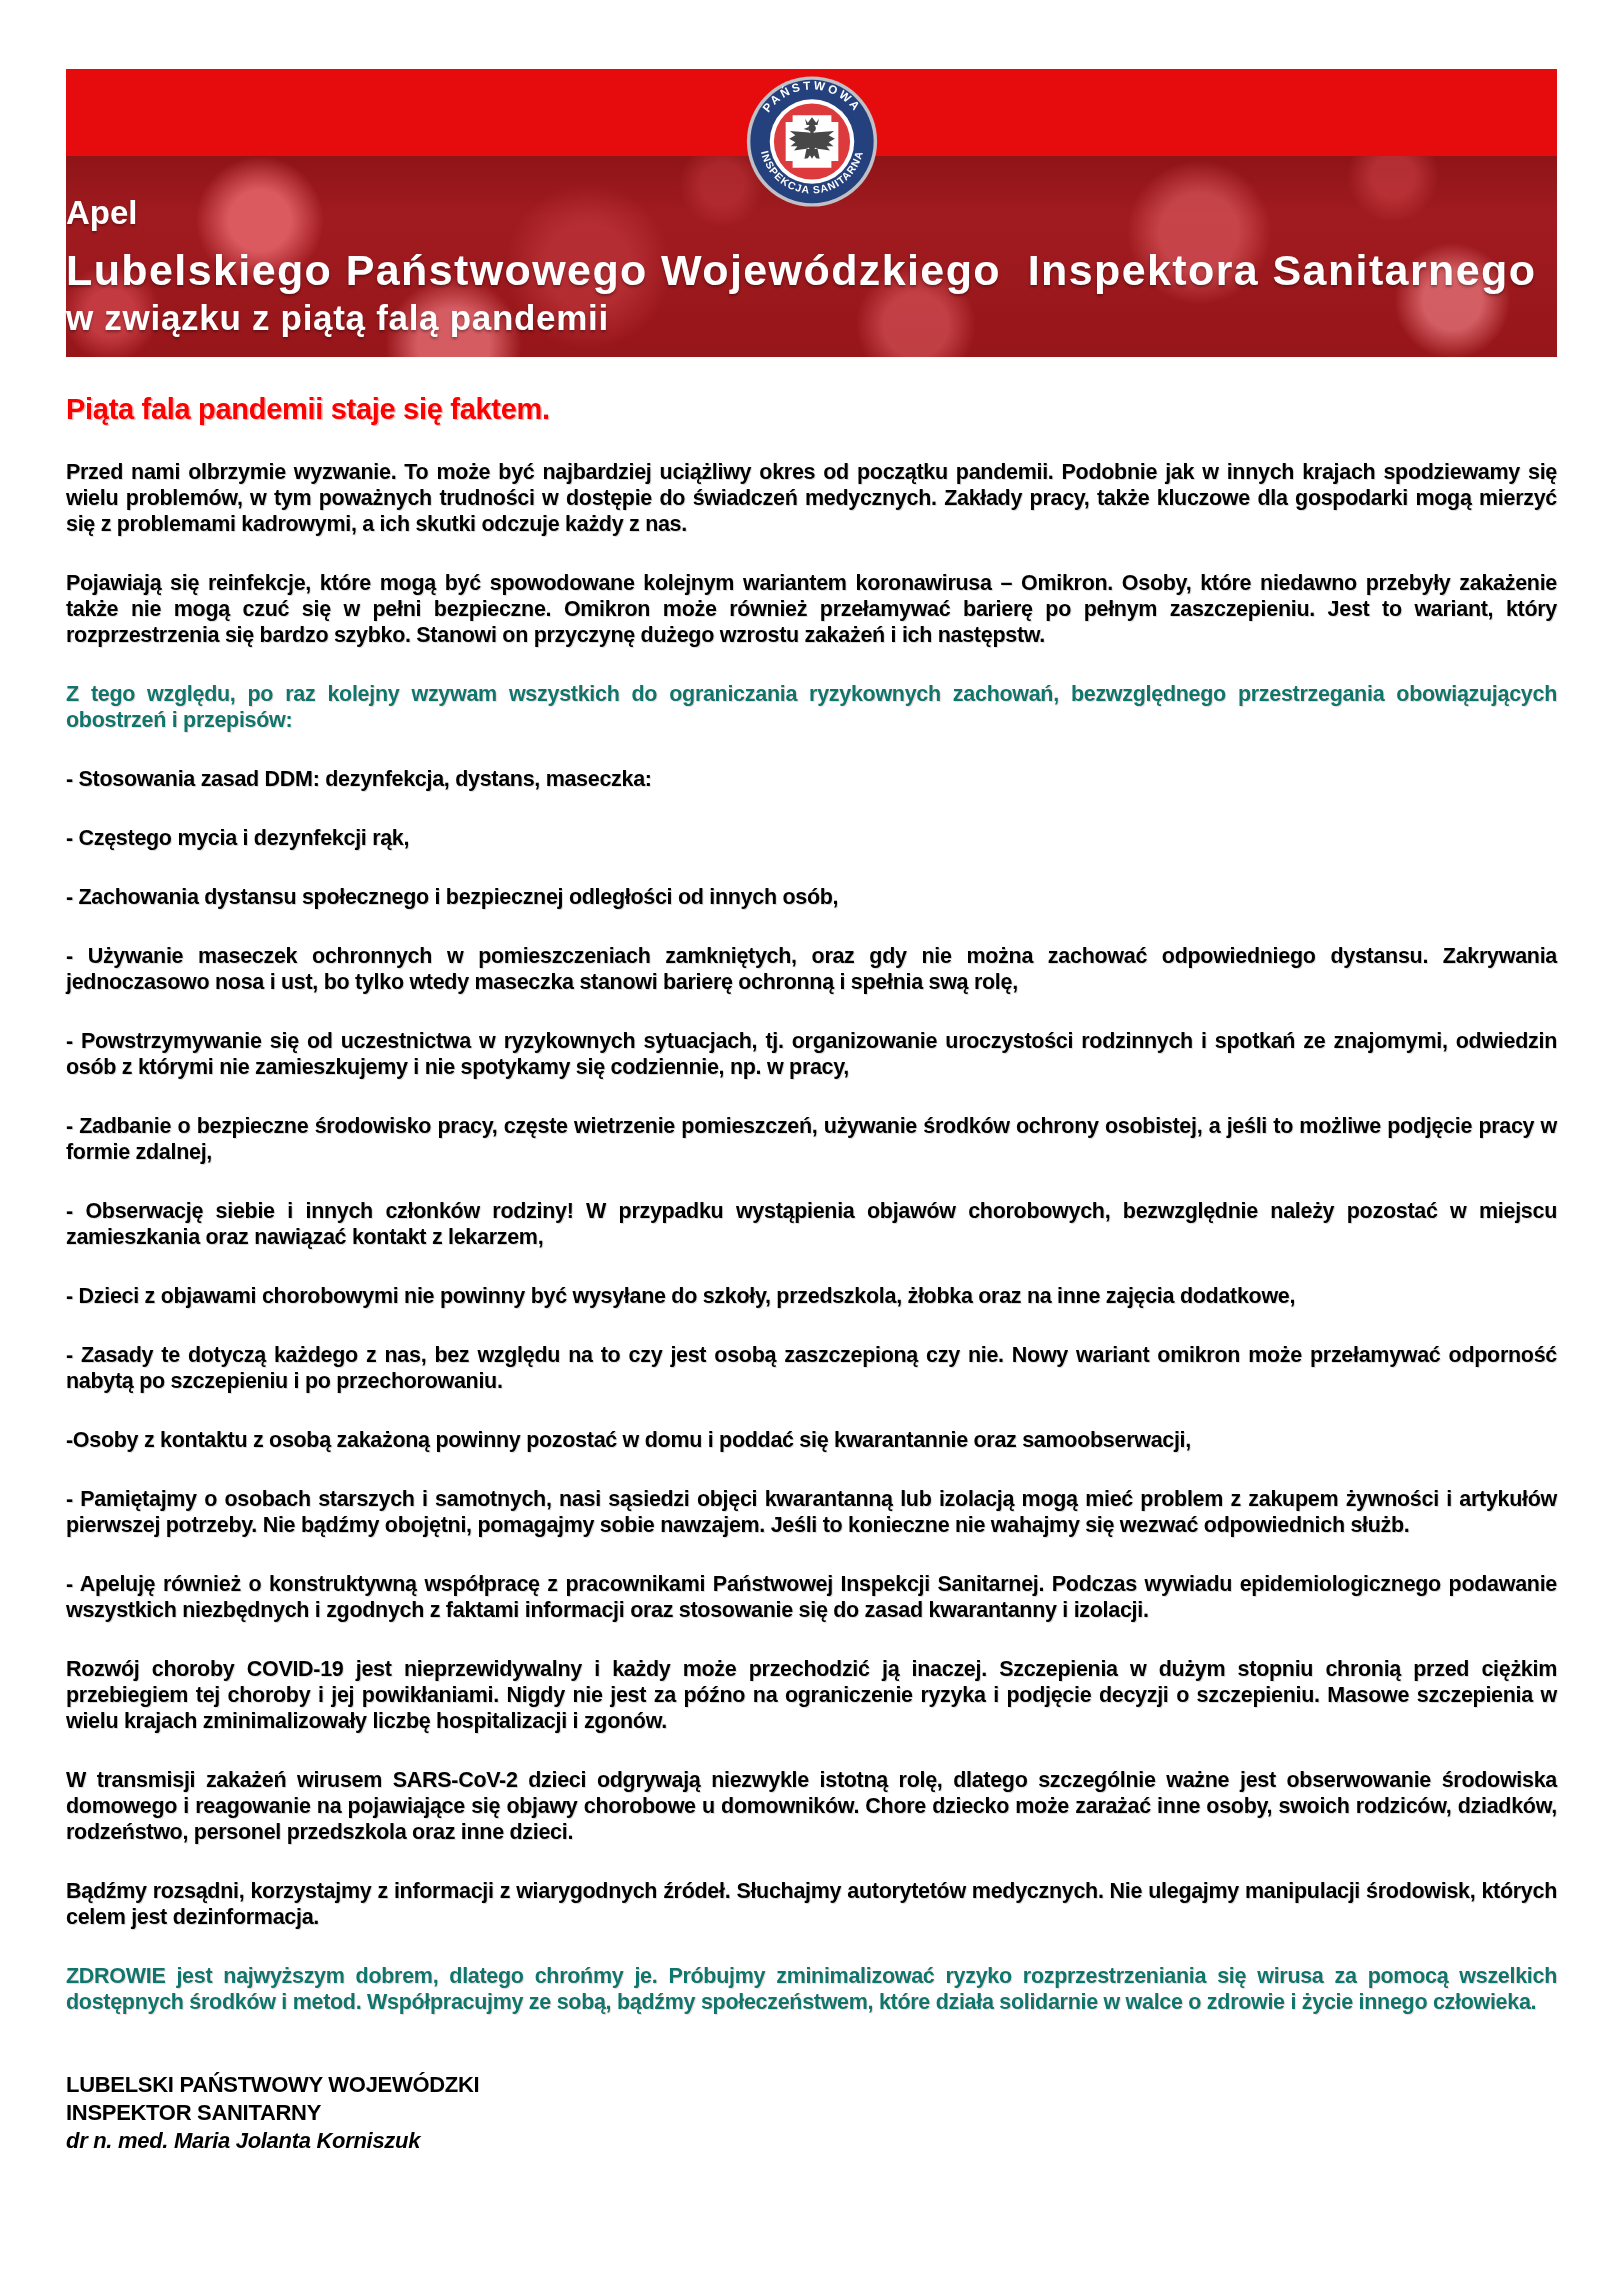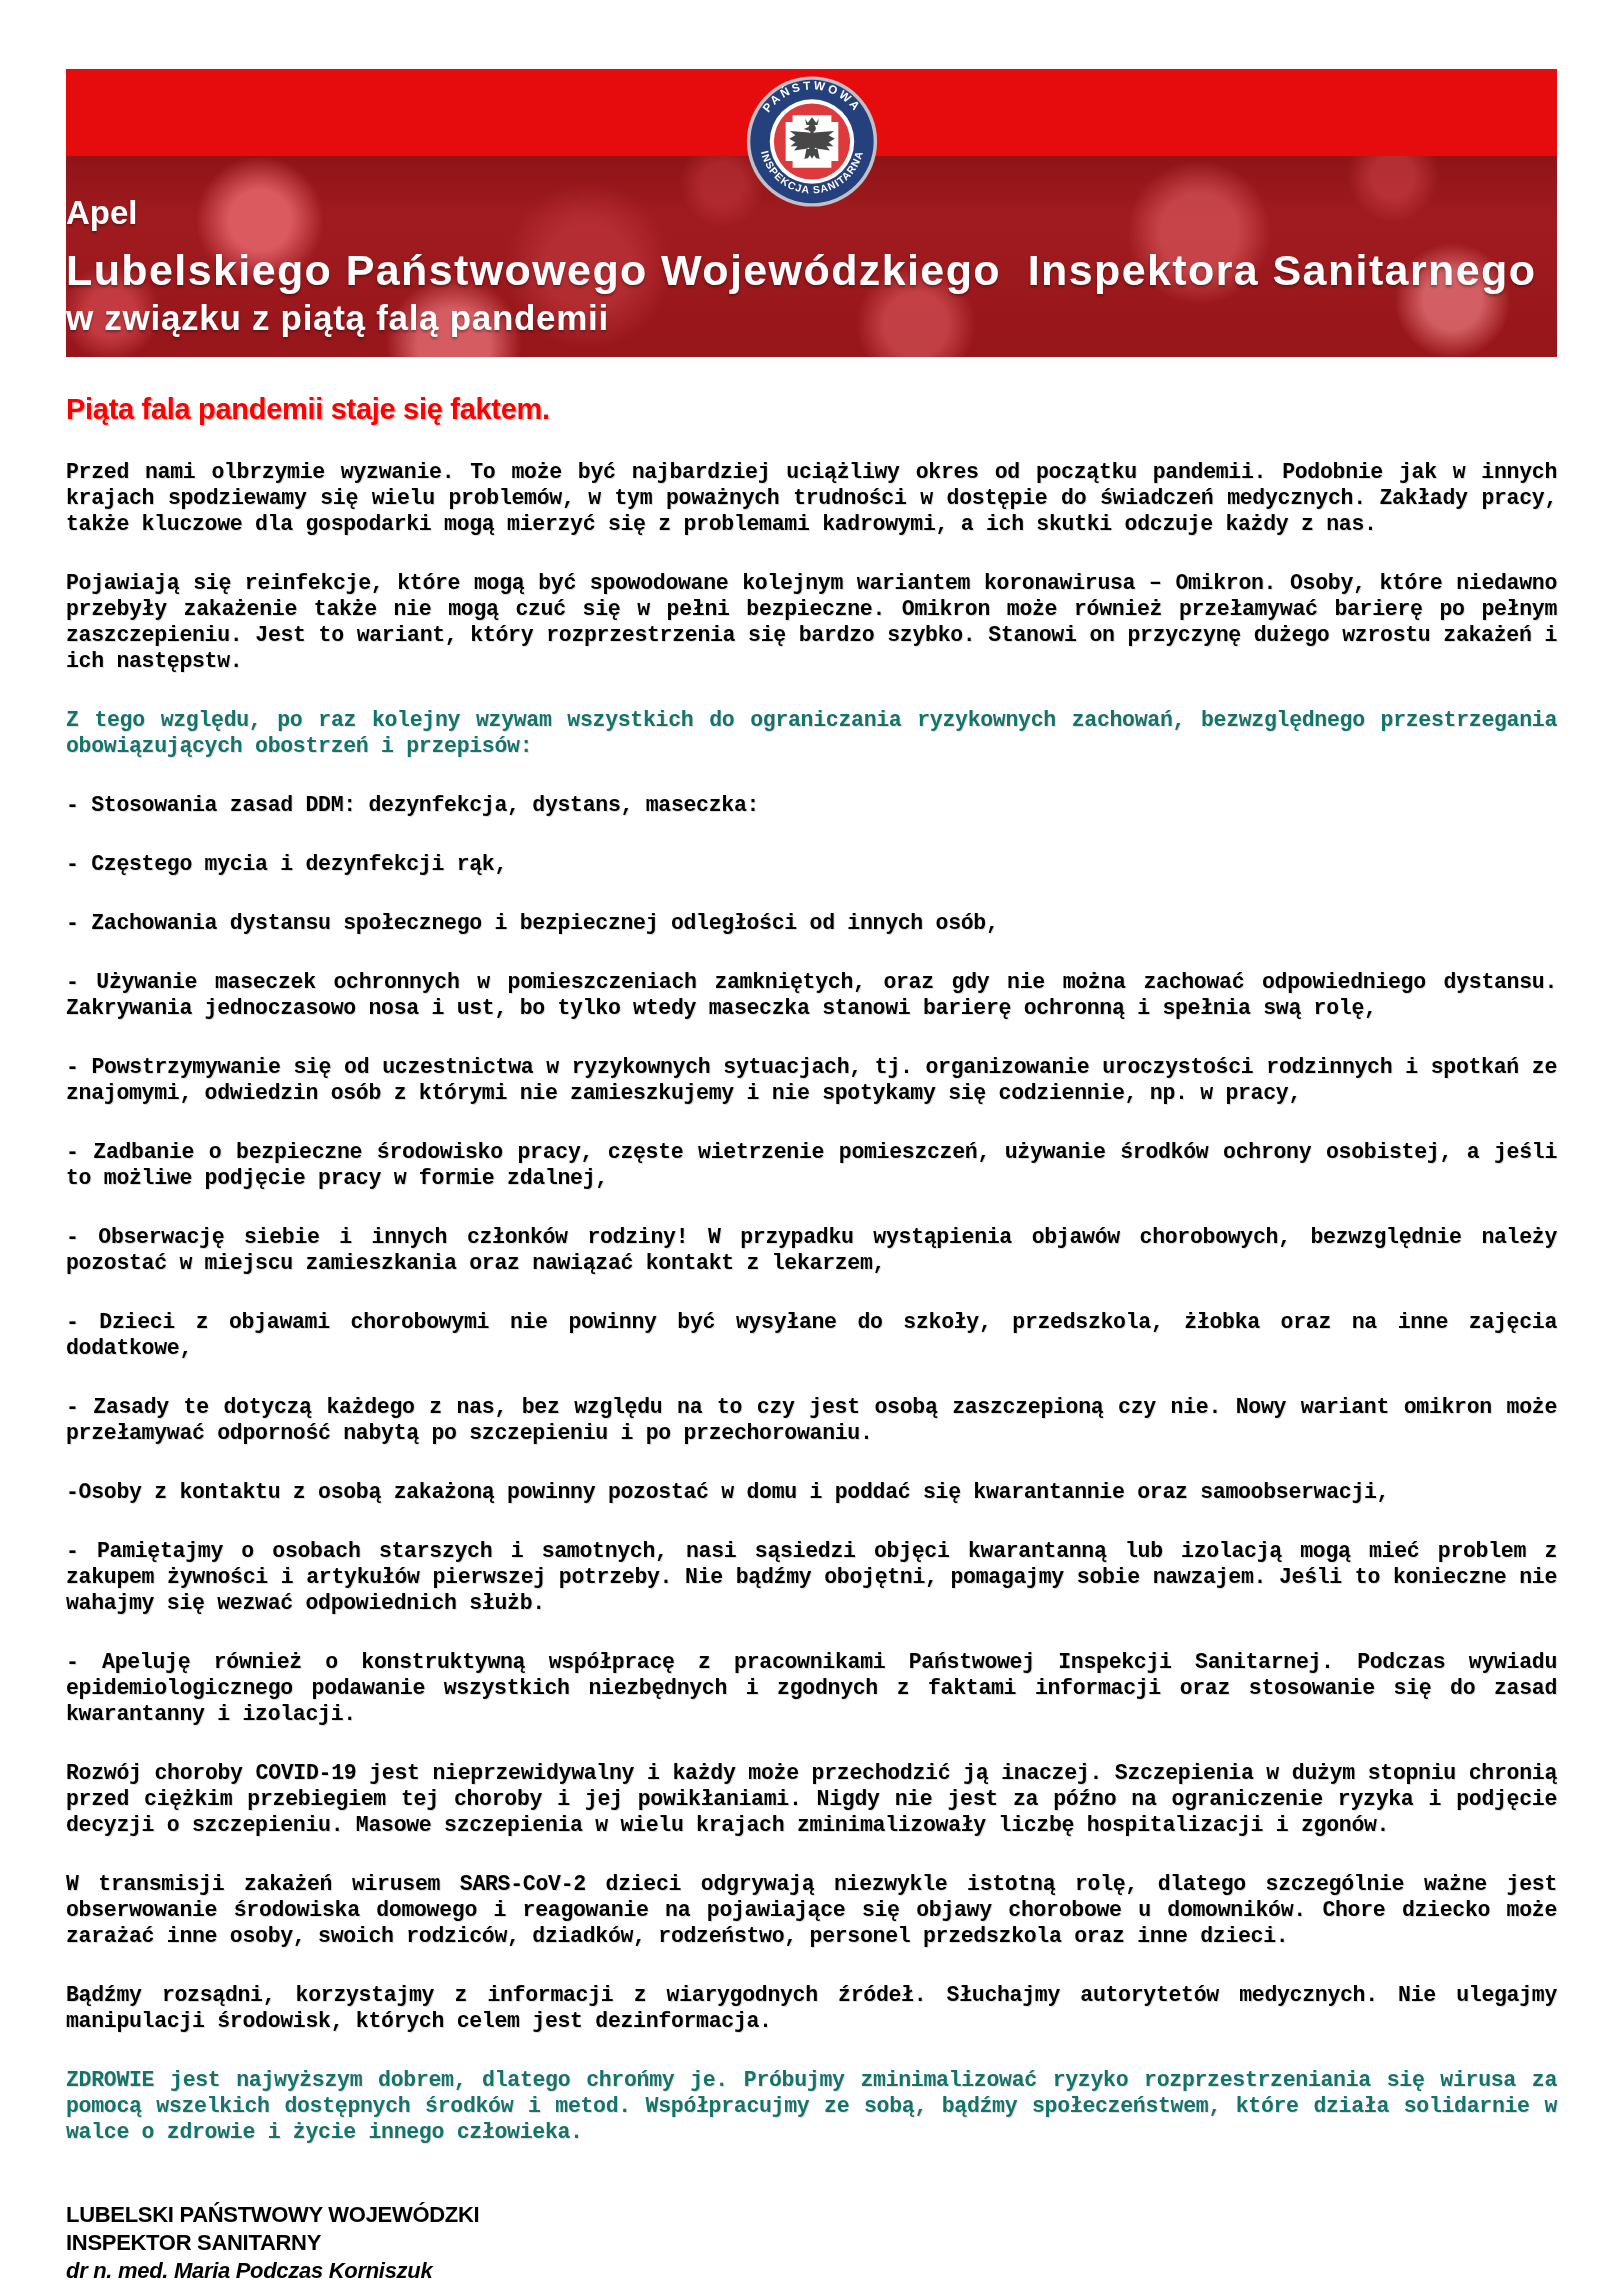--- a/index.html
+++ b/index.html
@@ -89,21 +89,20 @@
     letter-spacing:-0.3px;
     text-shadow:1.4px 1.4px 0 rgba(210,70,70,0.35);
   }
   .para{
     margin:33px 0 0;
     font-size:21.5px;
     line-height:26px;
     letter-spacing:-0.3px;
     text-align:justify;
     text-shadow:1px 1px 0 rgba(130,130,130,0.28);
-    font-family:Liberation Mono, monospace;
   }
   .para.red{color:#0f766e;text-shadow:1px 1px 0 rgba(220,120,120,0.30);}
 
   
   .footer{
     margin-top:56px;
     font-size:22px;
     line-height:28px;
     letter-spacing:-0.3px;
   }
@@ -171,18 +170,18 @@
     <p class="para">- Pamiętajmy o osobach starszych i samotnych, nasi sąsiedzi objęci kwarantanną lub izolacją mogą mieć problem z zakupem żywności i artykułów pierwszej potrzeby. Nie bądźmy obojętni, pomagajmy sobie nawzajem. Jeśli to konieczne nie wahajmy się wezwać odpowiednich służb.</p>
     <p class="para">- Apeluję również o konstruktywną współpracę z pracownikami Państwowej Inspekcji Sanitarnej. Podczas wywiadu epidemiologicznego podawanie wszystkich niezbędnych i zgodnych z faktami informacji oraz stosowanie się do zasad kwarantanny i izolacji.</p>
     <p class="para">Rozwój choroby COVID-19 jest nieprzewidywalny i każdy może przechodzić ją inaczej. Szczepienia w dużym stopniu chronią przed ciężkim przebiegiem tej choroby i jej powikłaniami. Nigdy nie jest za późno na ograniczenie ryzyka i podjęcie decyzji o szczepieniu. Masowe szczepienia w wielu krajach zminimalizowały liczbę hospitalizacji i zgonów.</p>
     <p class="para">W transmisji zakażeń wirusem SARS-CoV-2 dzieci odgrywają niezwykle istotną rolę, dlatego szczególnie ważne jest obserwowanie środowiska domowego i reagowanie na pojawiające się objawy chorobowe u domowników. Chore dziecko może zarażać inne osoby, swoich rodziców, dziadków, rodzeństwo, personel przedszkola oraz inne dzieci.</p>
     <p class="para">Bądźmy rozsądni, korzystajmy z informacji z wiarygodnych źródeł. Słuchajmy autorytetów medycznych. Nie ulegajmy manipulacji środowisk, których celem jest dezinformacja.</p>
     <p class="para red">ZDROWIE jest najwyższym dobrem, dlatego chrońmy je. Próbujmy zminimalizować ryzyko rozprzestrzeniania się wirusa za pomocą wszelkich dostępnych środków i metod. Współpracujmy ze sobą, bądźmy społeczeństwem, które działa solidarnie w walce o zdrowie i życie innego człowieka.</p>
 
     <div class="footer">
       <div>LUBELSKI PAŃSTWOWY WOJEWÓDZKI</div>
       <div>INSPEKTOR SANITARNY</div>
-      <div class="sig">dr n. med. Maria Podczas Korniszuk</div>
+      <div class="sig">dr n. med. Maria Jolanta Korniszuk</div>
     </div>
 
   </div>
 </div>
 
 
 </body></html>

